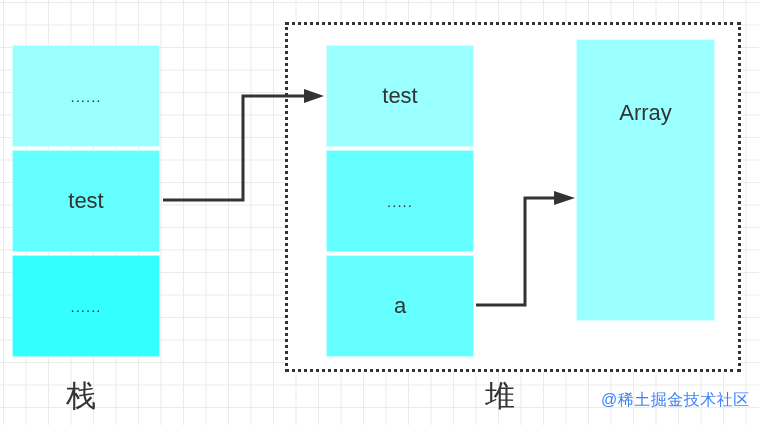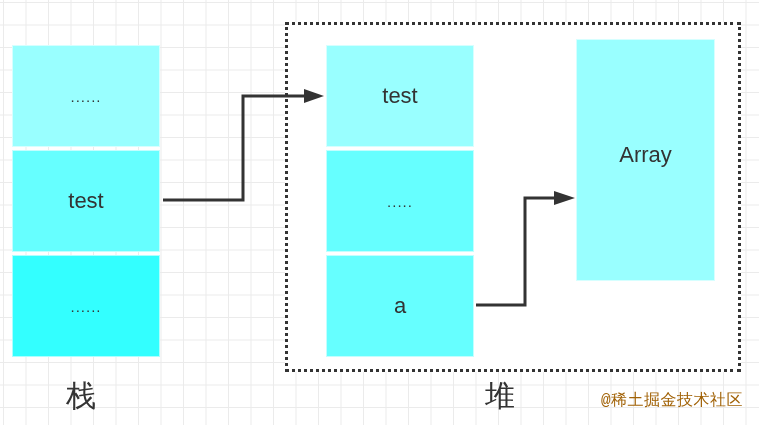--- a/index.html
+++ b/index.html
@@ -23,38 +23,38 @@
     .label-big {
       position: absolute; font-size: 30px; color: #333333;
       font-family: "DejaVu Sans", sans-serif;
     }
     #heap-frame {
       position: absolute; left: 285px; top: 22px; width: 456px; height: 350px;
       box-sizing: border-box; border: 3px dotted #333333; background: #ffffff;
     }
     #connectors { position: absolute; left: 0; top: 0; pointer-events: none; }
     .watermark {
-      position: absolute; left: 601px; top: 390px; font-size: 16px; color: #a16207;
-      font-family: Liberation Mono, monospace; letter-spacing: 0.5px;
+      position: absolute; left: 601px; top: 390px; font-size: 16px; color: #3b82f6;
+      font-family: Liberation Sans, sans-serif; letter-spacing: 0.5px;
     }
   </style>
 </head>
 <body>
 
 <div id="heap-frame"></div>
 
 <div class="cell dots" style="left:12px; top:45px; width:148px; height:102px; background:#99ffff;">......</div>
 <div class="cell" style="left:12px; top:150px; width:148px; height:102px; background:#66ffff;">test</div>
 <div class="cell dots" style="left:12px; top:255px; width:148px; height:102px; background:#33ffff;">......</div>
 
 <div class="cell" style="left:326px; top:45px; width:148px; height:102px; background:#99ffff;">test</div>
 <div class="cell dots" style="left:326px; top:150px; width:148px; height:102px; background:#66ffff;">.....</div>
 <div class="cell" style="left:326px; top:255px; width:148px; height:102px; background:#66ffff;">a</div>
 
-<div class="cell" style="left:576px; top:39px; width:139px; height:242px; background:#99ffff; align-items:flex-start; padding-top:102px;">
+<div class="cell" style="left:576px; top:39px; width:139px; height:282px; background:#99ffff; align-items:flex-start; padding-top:60px;">
   <span>Array</span>
 </div>
 
 <svg id="connectors" width="759" height="425">
   <defs>
     <marker id="arrowhead" markerWidth="10" markerHeight="10" refX="9" refY="5" orient="auto" markerUnits="userSpaceOnUse">
       <path d="M0,0 L10,5 L0,10 z" fill="#333333"></path>
     </marker>
   </defs>
   <path d="M163,200 L243,200 L243,96 L316,96" fill="none" stroke="#333333" stroke-width="3" marker-end="url(#arrowhead)"></path>

